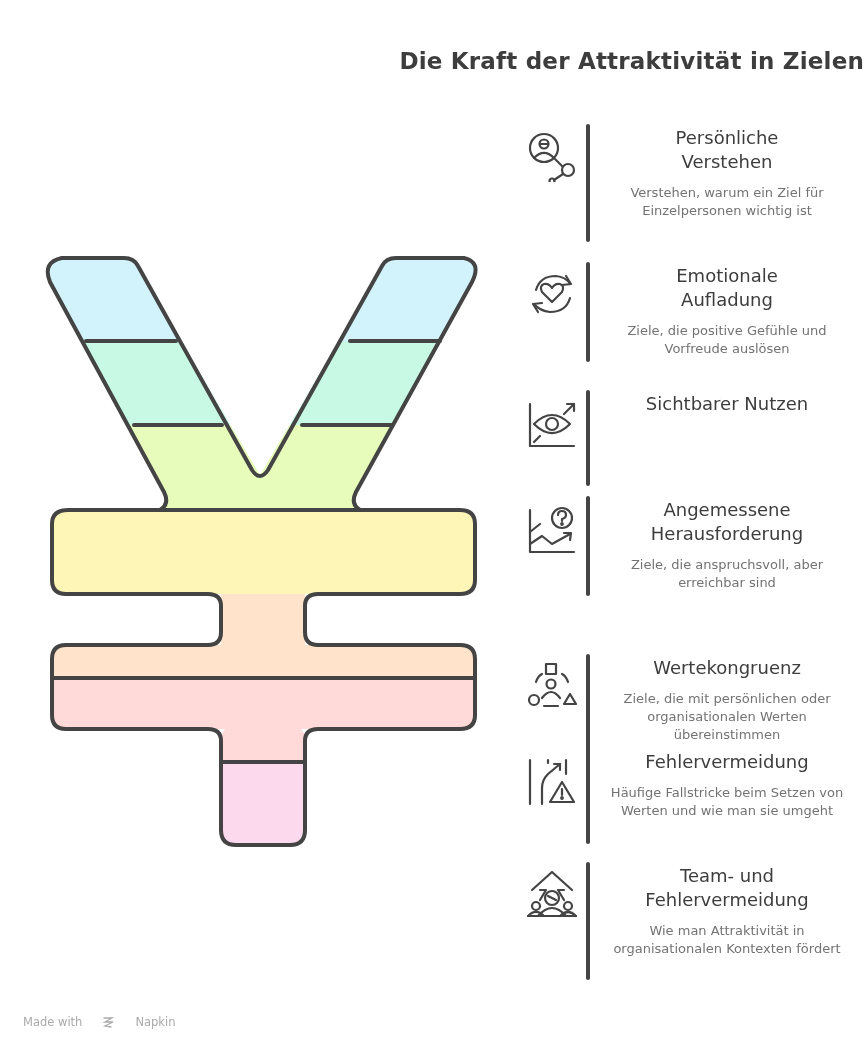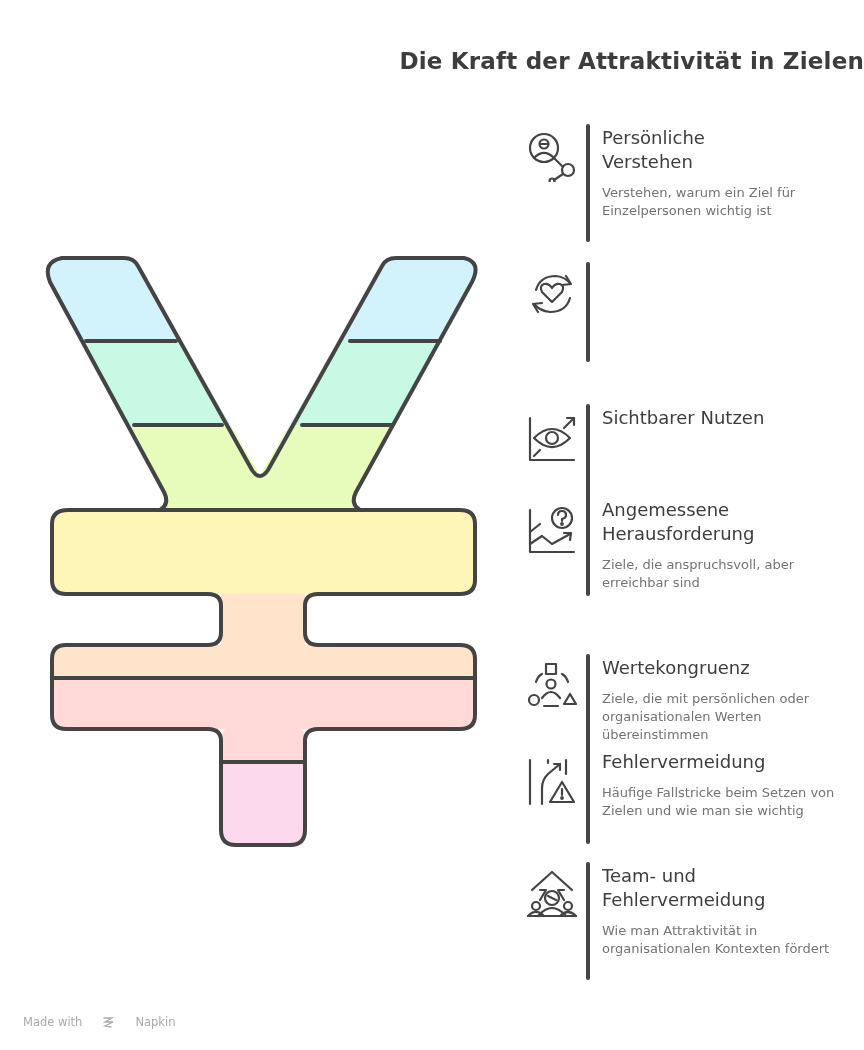--- a/index.html
+++ b/index.html
@@ -4,21 +4,21 @@
 <style>
   html, body { margin: 0; padding: 0; background: #ffffff; }
   body { width: 864px; height: 1050px; position: relative; overflow: hidden;
          font-family: "DejaVu Sans", sans-serif; color: #404040; }
   .title { position: absolute; left: 0; top: 48px; width: 864px; text-align: right;
            font-size: 23px; font-weight: bold; color: #3d3d3d; letter-spacing: 0.2px; }
   .figure { position: absolute; left: 0; top: 0; }
   .item { position: absolute; left: 522px; width: 330px; }
   .item .icon { position: absolute; left: 4px; top: 6px; width: 52px; height: 52px; }
   .item .bar { position: absolute; left: 64px; top: 0; width: 4px; background: #444; border-radius: 2px; }
-  .item .text { position: absolute; left: 80px; top: 2px; width: 250px; }
+  .item .text { position: absolute; left: 80px; top: 2px; width: 250px; text-align: center; }
   .item .heading { font-size: 18px; line-height: 24px; color: #3d3d3d; }
   .item .desc { font-size: 13px; line-height: 18px; color: #737373; margin-top: 10px; }
   .footer { position: absolute; left: 23px; top: 1015px; font-size: 11.5px; color: #aaaaaa;
             display: flex; align-items: center; gap: 20px; }
   .footer svg { width: 13px; height: 13px; }
 </style>
 </head>
 <body>
 
 <div class="title">Die Kraft der Attraktivität in Zielen</div>
@@ -83,23 +83,27 @@
 
 <div class="item" style="top:262px;height:100px;">
   <svg class="icon" viewBox="0 0 52 52" fill="none" stroke="#444" stroke-width="2.2" stroke-linecap="round" stroke-linejoin="round">
     <path d="M10,22 Q14,8 30,8 Q40,9 44,16"></path>
       <path d="M40,8 L45,16 L36,17"></path>
     <path d="M44,30 Q40,44 24,44 Q14,43 8,36"></path>
       <path d="M12,44 L7,36 L16,35"></path>
     <path d="M26,34 L16,24 Q13,18 18,16 Q23,15 26,20 Q29,15 34,16 Q39,18 36,24 Z"></path>
   </svg>
   <div class="bar" style="height:100px;"></div>
+  <div class="text">
+    <div class="heading"><span>Emotionale</span><br><span>Aufladung</span></div>
+    <div class="desc">Ziele, die positive Gefühle und Vorfreude auslösen</div>
+  </div>
 </div>
 
-<div class="item" style="top:404px;height:96px;">
+<div class="item" style="top:390px;height:96px;">
   <svg class="icon" viewBox="0 0 52 52" fill="none" stroke="#444" stroke-width="2.2" stroke-linecap="round" stroke-linejoin="round">
     <path d="M4,8 L4,50 L48,50"></path>
       <path d="M8,28 Q26,10 44,28 Q26,46 8,28 Z"></path>
       <circle cx="26" cy="28" r="6"></circle>
     <path d="M8,46 L14,40"></path>
       <path d="M38,18 L48,8"></path>
       <path d="M41,8 L48,8 L48,15"></path>
   </svg>
   <div class="bar" style="height:96px;"></div>
   <div class="text">
@@ -149,21 +153,21 @@
     <path d="M16,50 L16,34 Q16,26 22,20 L34,10"></path>
       <path d="M28,10 L34,10 L34,16"></path>
     <line x1="22" y1="6" x2="22" y2="12" stroke-dasharray="3 3"></line>
     <path d="M36,28 L48,48 L24,48 Z"></path>
       <line x1="36" y1="35" x2="36" y2="41"></line>
       <circle cx="36" cy="44" r="0.8" fill="#444"></circle>
   </svg>
   <div class="bar" style="height:96px;"></div>
   <div class="text">
     <div class="heading">Fehlervermeidung</div>
-    <div class="desc">Häufige Fallstricke beim Setzen von Zielen und wie man sie wichtig</div>
+    <div class="desc">Häufige Fallstricke beim Setzen von Werten und wie man sie umgeht</div>
   </div>
 </div>
 
 <div class="item" style="top:862px;height:118px;">
   <svg class="icon" viewBox="0 0 52 52" fill="none" stroke="#444" stroke-width="2.2" stroke-linecap="round" stroke-linejoin="round">
     <path d="M6,22 L26,4 L46,22"></path>
       <path d="M14,22 L20,22 L14,32"></path>
       <path d="M38,22 L32,22 L38,32"></path>
     <circle cx="26" cy="30" r="7"></circle>
       <line x1="22" y1="28" x2="30" y2="32"></line>

